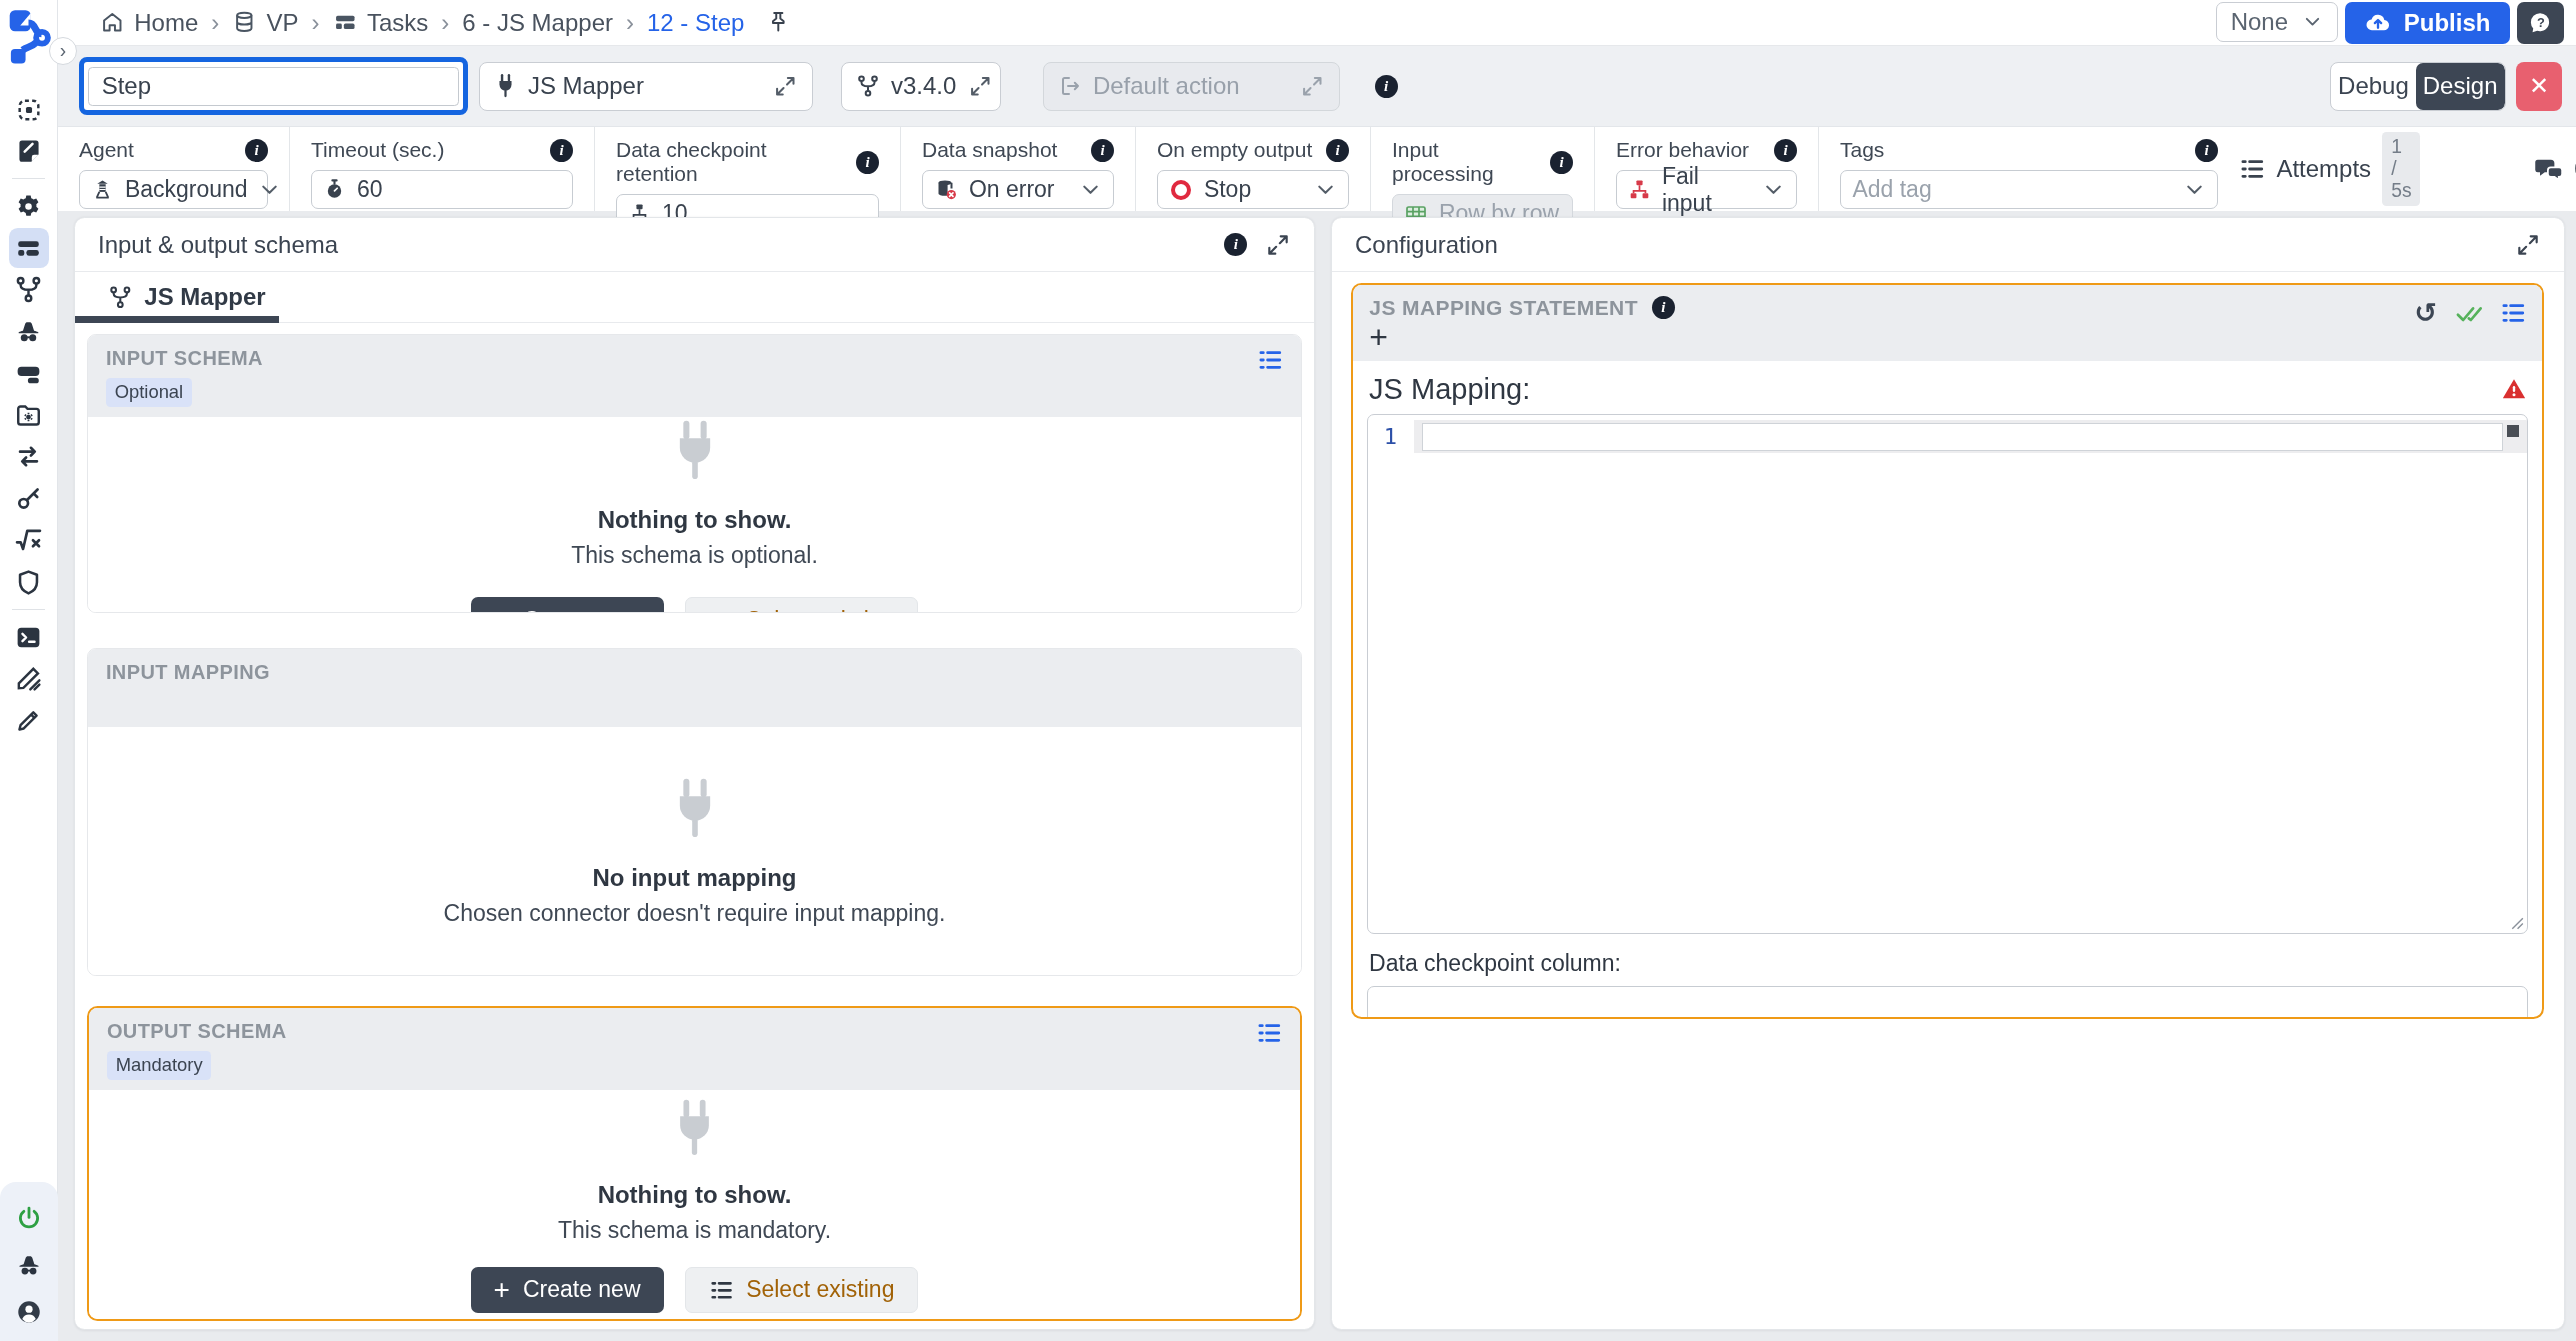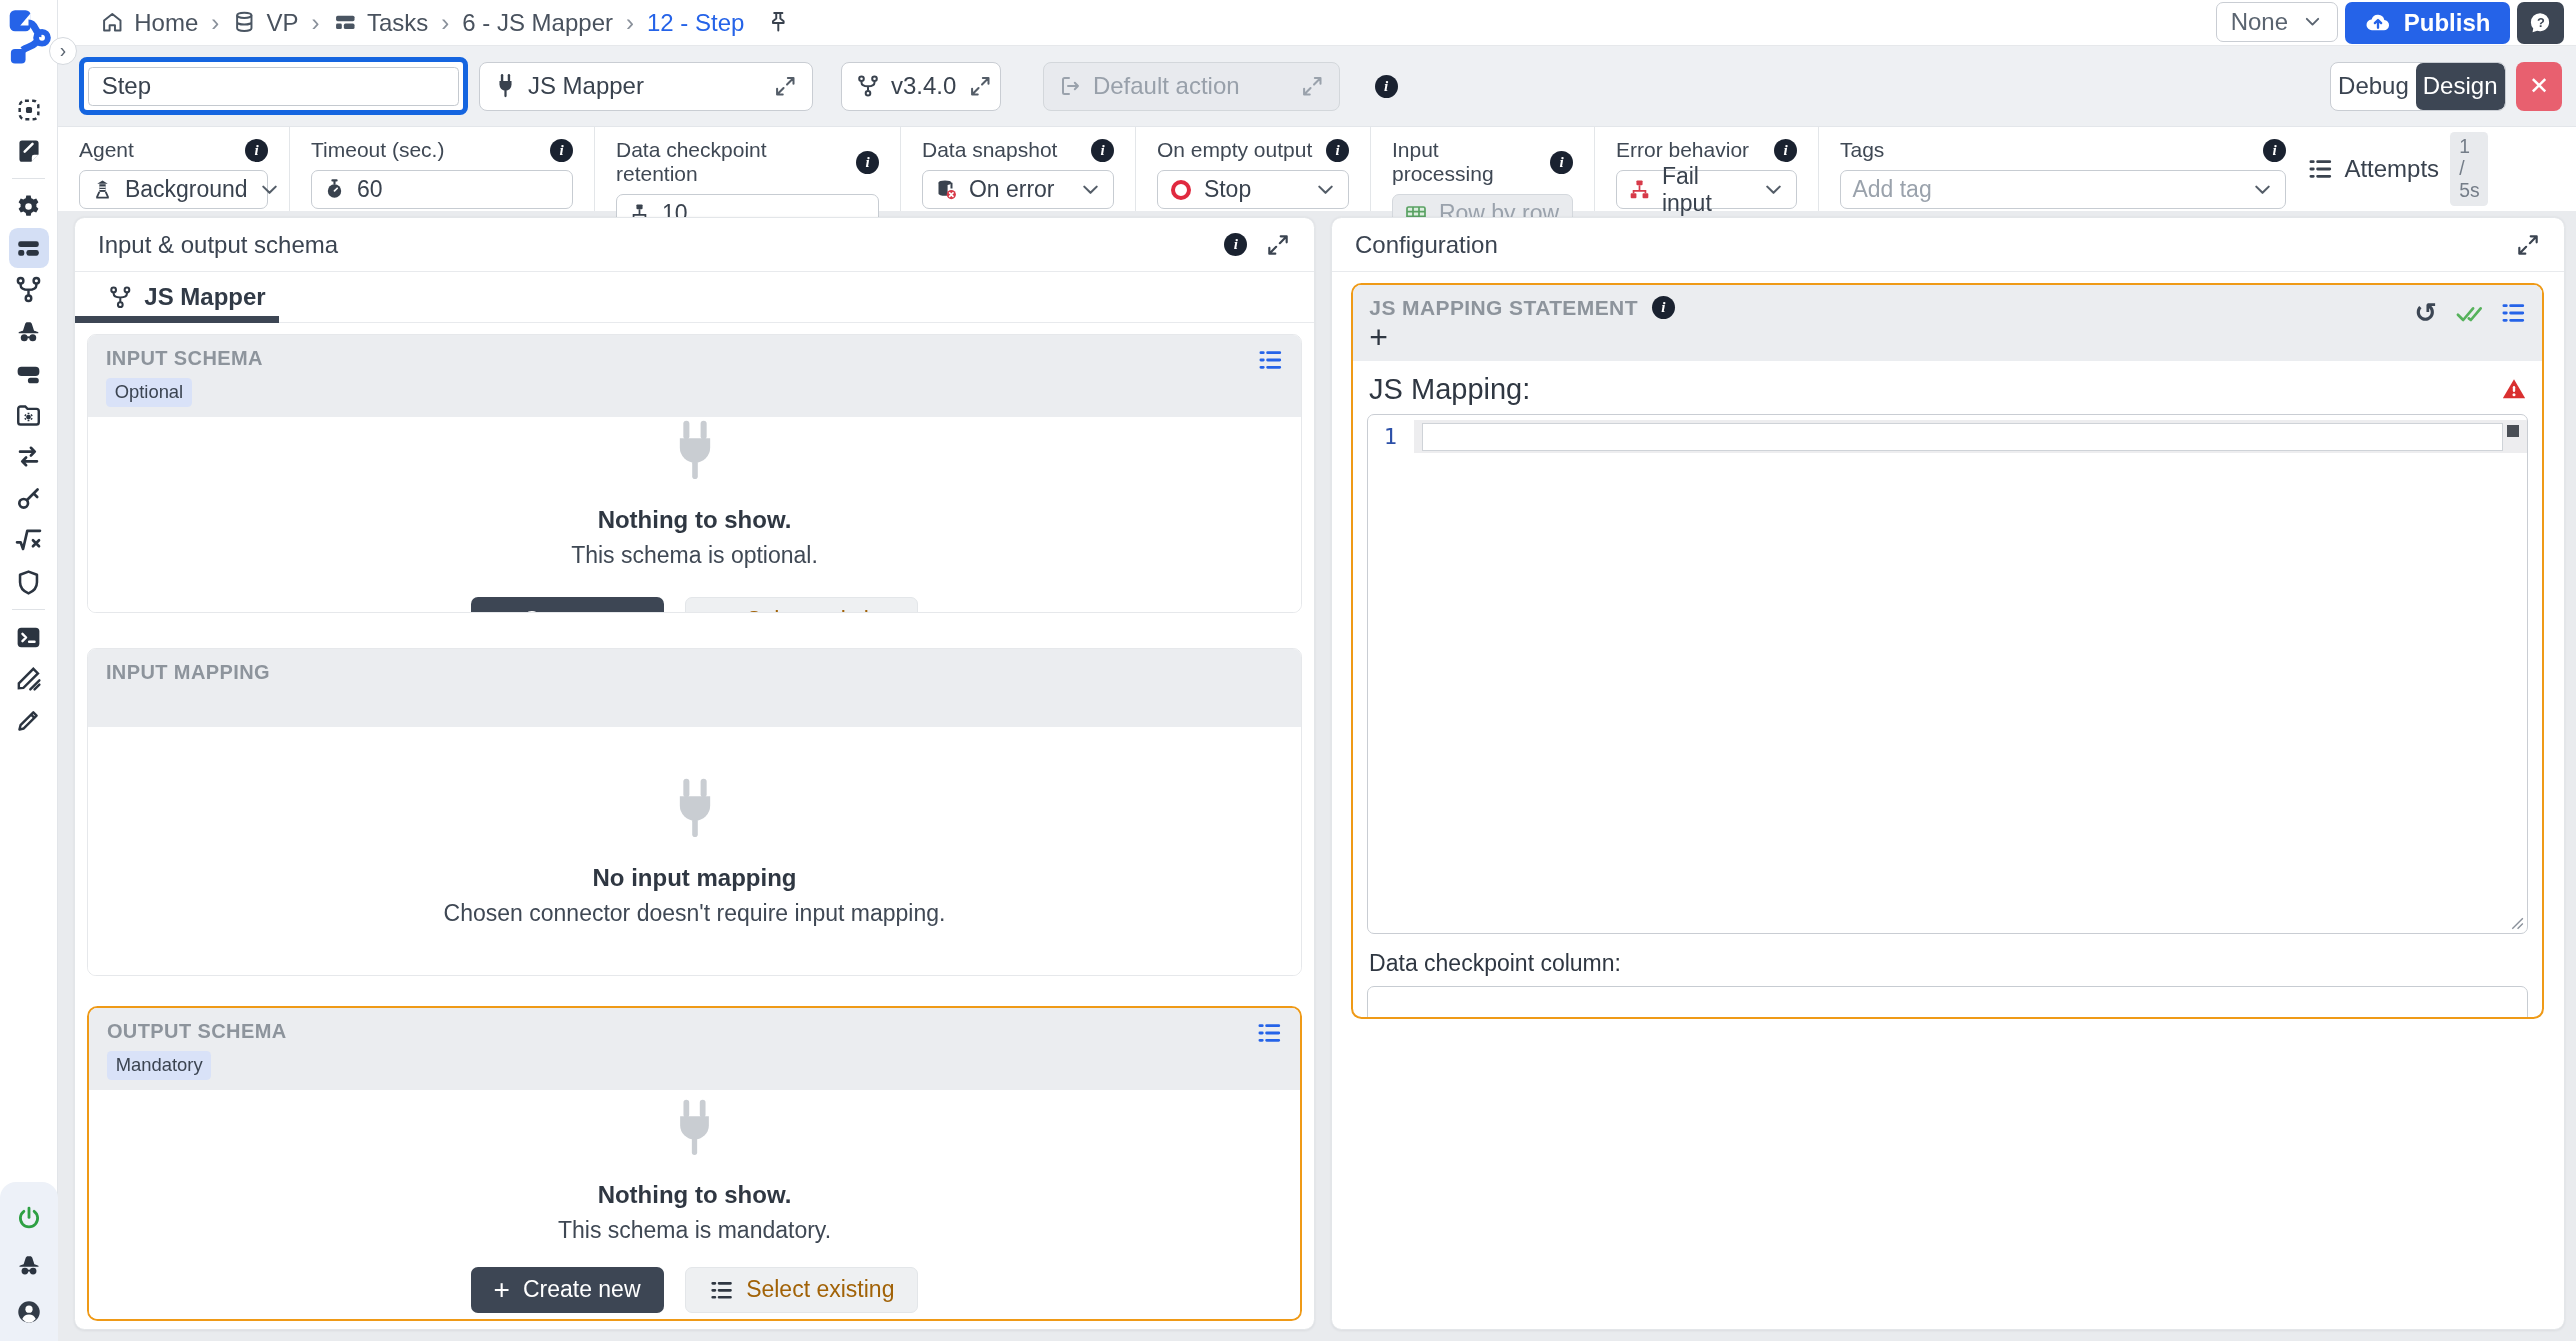--- a/index.html
+++ b/index.html
@@ -593,21 +593,21 @@
                 <use href="#i-chev"></use>
               </svg>
             </span>
         </div>
       </div>
       <div class="sgroup">
         <div class="sg-label">
             <span>Tags</span>
             <span class="info-dot">i</span>
           </div>
-        <div class="sg-field ph" style="width:446px">
+        <div class="sg-field ph" style="width:378px">
           <span>Add tag</span>
           <span class="chev">
               <svg class="ic" width="23" height="23" viewBox="0 0 26 26">
                 <use href="#i-chev"></use>
               </svg>
             </span>
         </div>
       </div>
       <div class="attempts">
         <span>

